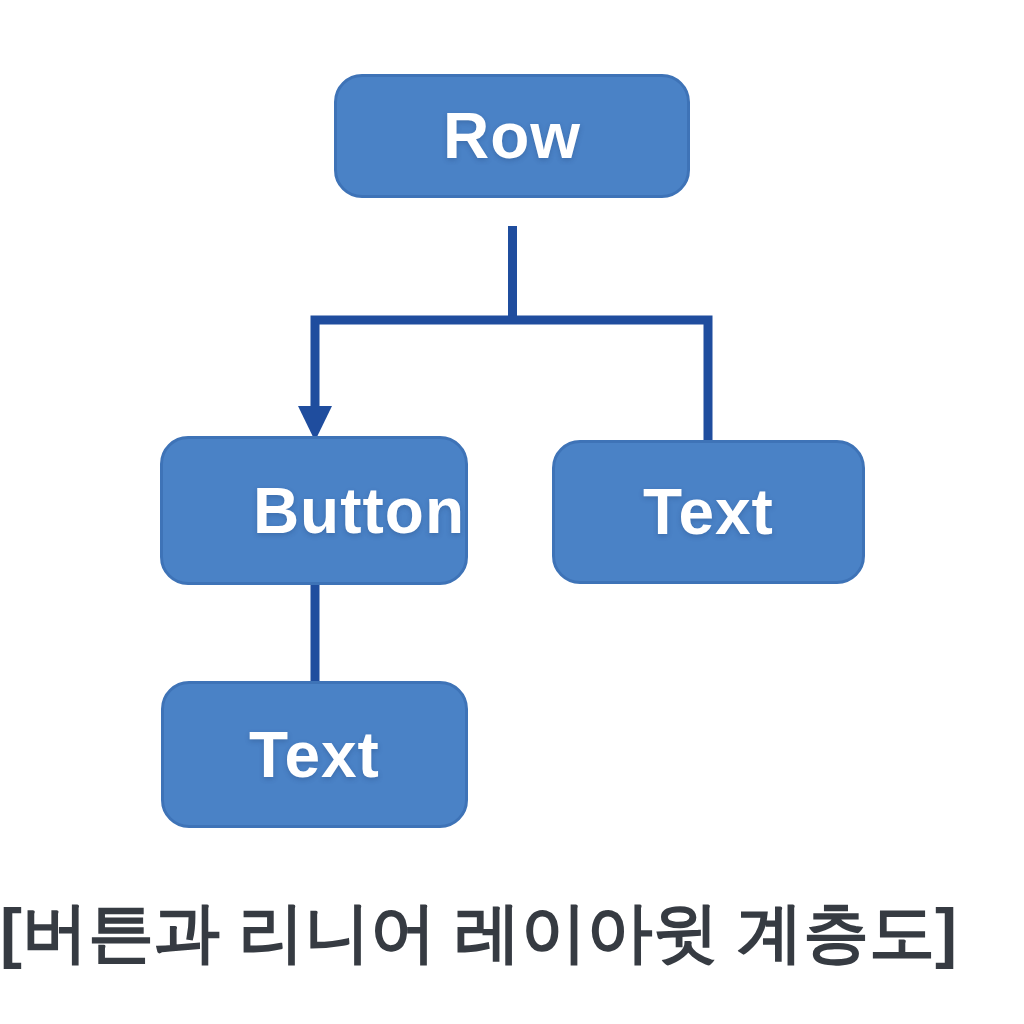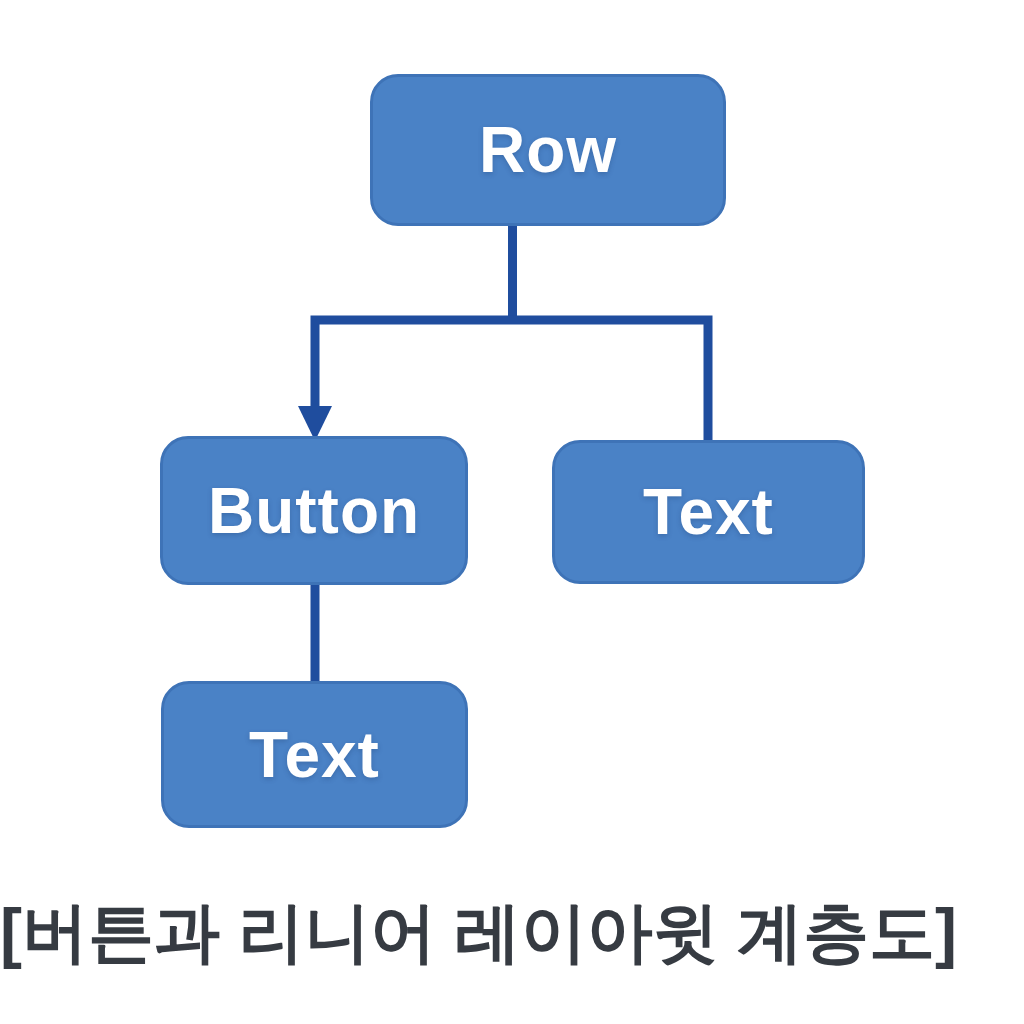--- a/index.html
+++ b/index.html
@@ -41,22 +41,22 @@
     align-items: center;
     justify-content: center;
   }
   .node-label {
     color: var(--node_text, #ffffff);
     font-size: 64px;
     font-weight: bold;
     letter-spacing: 1px;
     text-shadow: 0 2px 5px rgba(30, 60, 110, 0.30);
   }
-  .node-row    { left: 334px; top:  74px; width: 356px; height: 152px; margin-left: 36px; }
-  .node-button { left: 160px; top: 436px; width: 308px; height: 149px; }
+  .node-row    { left: 334px; top:  74px; width: 356px; height: 124px; }
+  .node-button { left: 160px; top: 436px; width: 308px; height: 149px; justify-content: flex-end; }
   .node-text-right  { left: 552px; top: 440px; width: 313px; height: 144px; }
   .node-text-bottom { left: 161px; top: 681px; width: 307px; height: 147px; }
   .caption {
     position: absolute;
     left: 0;
     top: 888px;
     width: 826px;
     text-align: center;
     font-size: 66px;
     font-weight: bold;

